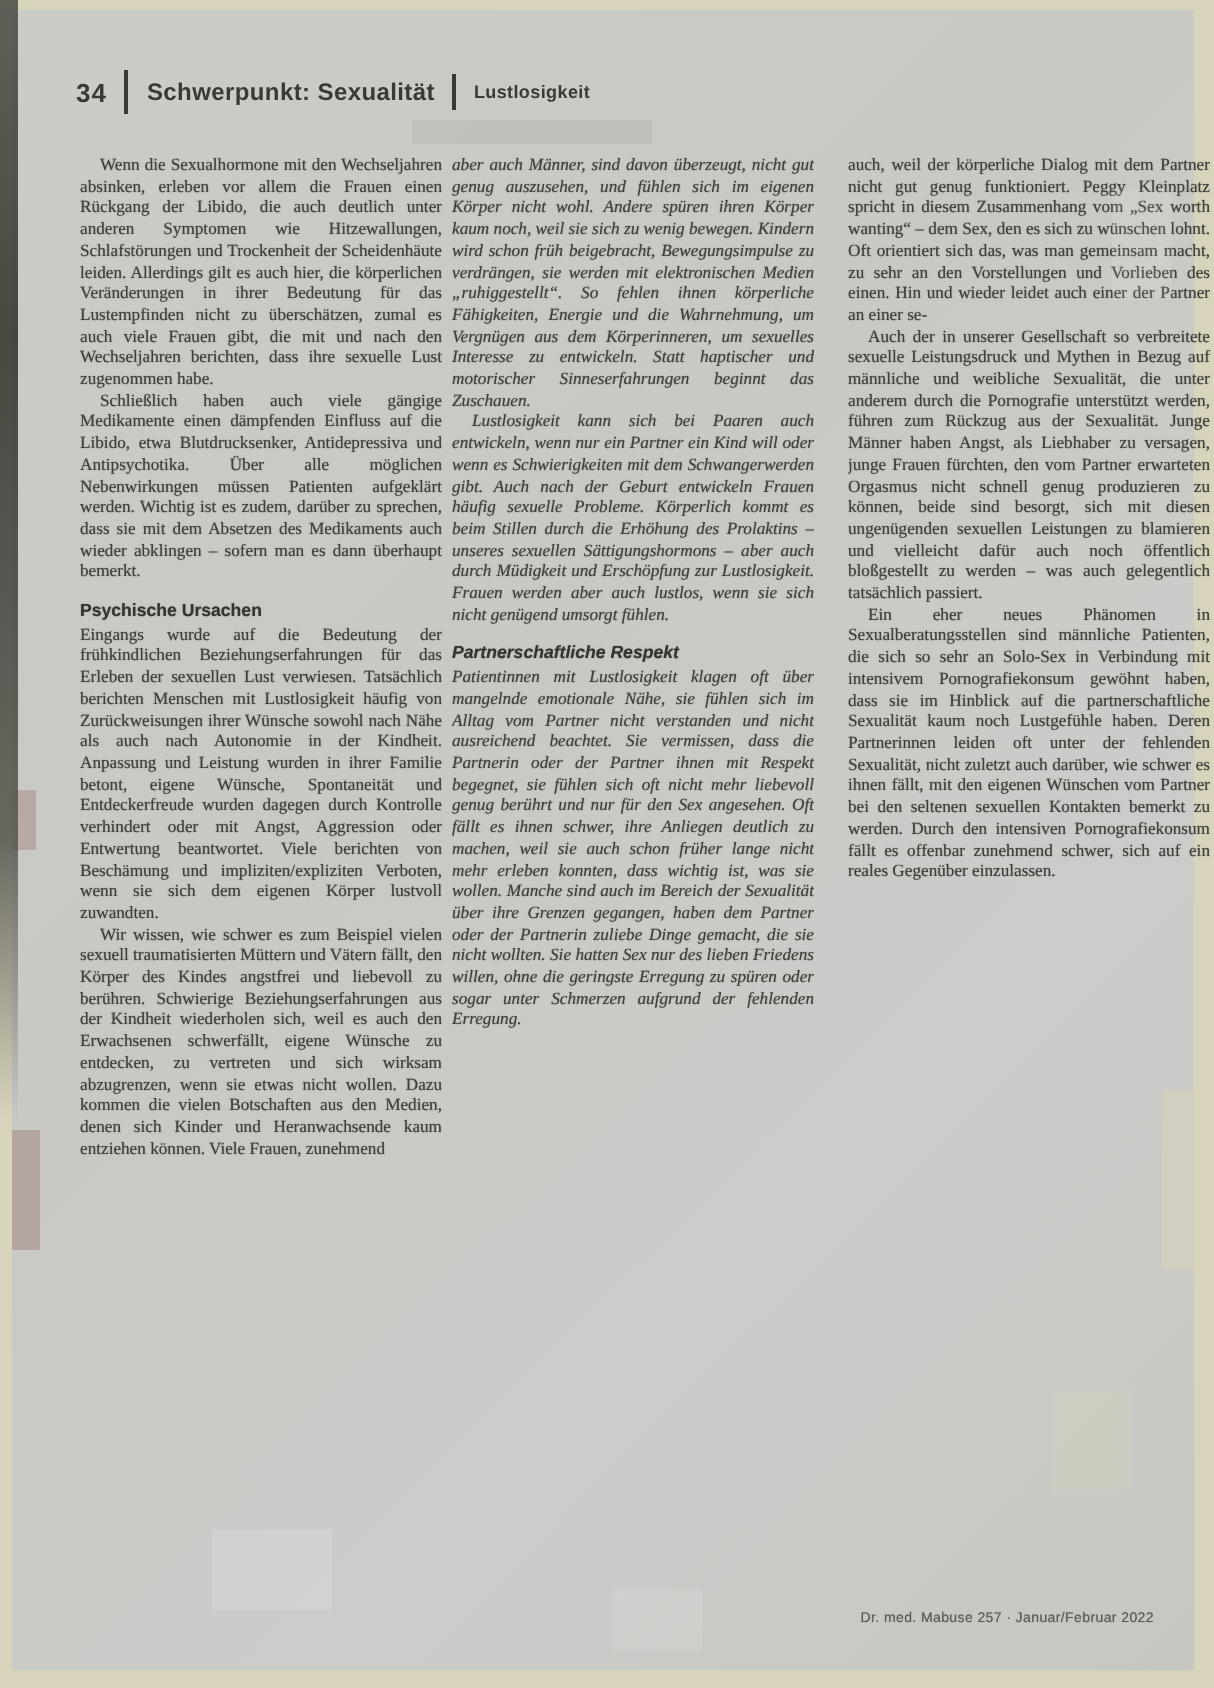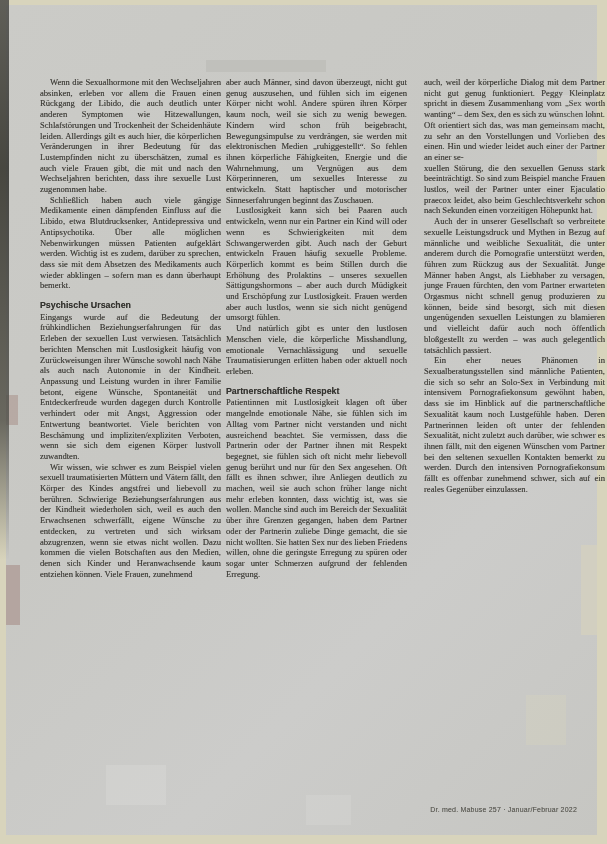--- a/index.html
+++ b/index.html
@@ -32,21 +32,21 @@
   .section{font-size:12px;font-weight:bold;letter-spacing:.2px;}
   .topic{font-size:9px;font-weight:bold;letter-spacing:.2px;}
 
   .col{
     position:absolute;top:72px;width:181px;height:722px;overflow:hidden;
     font-size:8.6px;line-height:10.7px;color:#403f3a;
     text-align:justify;hyphens:auto;
     text-shadow:0 0 .6px rgba(64,63,58,.65);
   }
   .col1{left:34px;}
-  .col2{left:220px;}
+  .col2{left:220px;font-style:italic;}
   .col3{left:418px;}
   .col p{margin:0;}
   .col p.indent{text-indent:10px;}
   .col h3{
     margin:9px 0 1px 0;
     font-family:"Liberation Sans","DejaVu Sans",sans-serif;
     font-size:8.8px;font-weight:bold;color:#353430;
   }
   .pullquote{
     margin:14px 0 12px 0;padding:0;
@@ -62,40 +62,45 @@
     font-size:7px;color:#5c5b55;letter-spacing:.2px;
     text-shadow:0 0 .5px rgba(92,91,85,.6);
   }
 </style>
 </head>
 <body>
 
 <div class="scan">
   <div class="page">
 
+    <header>
+      <span class="pagenum">34</span>
+      <span class="vrule"></span>
+      <span class="section">Schwerpunkt: Sexualität</span>
+      <span class="vrule thin"></span>
+      <span class="topic">Lustlosigkeit</span>
+    </header>
 
     <div class="col col1">
       <p class="indent">Wenn die Sexualhormone mit den Wechseljahren absinken, erleben vor allem die Frauen einen Rückgang der Libido, die auch deutlich unter anderen Symptomen wie Hitzewallungen, Schlafstörungen und Trockenheit der Scheidenhäute leiden. Allerdings gilt es auch hier, die körperlichen Veränderungen in ihrer Bedeutung für das Lustempfinden nicht zu überschätzen, zumal es auch viele Frauen gibt, die mit und nach den Wechseljahren berichten, dass ihre sexuelle Lust zugenommen habe.</p>
       <p class="indent">Schließlich haben auch viele gängige Medikamente einen dämpfenden Einfluss auf die Libido, etwa Blutdrucksenker, Antidepressiva und Antipsychotika. Über alle möglichen Nebenwirkungen müssen Patienten aufgeklärt werden. Wichtig ist es zudem, darüber zu sprechen, dass sie mit dem Absetzen des Medikaments auch wieder abklingen – sofern man es dann überhaupt bemerkt.</p>
       <h3>Psychische Ursachen</h3>
       <p>Eingangs wurde auf die Bedeutung der frühkindlichen Beziehungserfahrungen für das Erleben der sexuellen Lust verwiesen. Tatsächlich berichten Menschen mit Lustlosigkeit häufig von Zurückweisungen ihrer Wünsche sowohl nach Nähe als auch nach Autonomie in der Kindheit. Anpassung und Leistung wurden in ihrer Familie betont, eigene Wünsche, Spontaneität und Entdeckerfreude wurden dagegen durch Kontrolle verhindert oder mit Angst, Aggression oder Entwertung beantwortet. Viele berichten von Beschämung und impliziten/expliziten Verboten, wenn sie sich dem eigenen Körper lustvoll zuwandten.</p>
       <p class="indent">Wir wissen, wie schwer es zum Beispiel vielen sexuell traumatisierten Müttern und Vätern fällt, den Körper des Kindes angstfrei und liebevoll zu berühren. Schwierige Beziehungserfahrungen aus der Kindheit wiederholen sich, weil es auch den Erwachsenen schwerfällt, eigene Wünsche zu entdecken, zu vertreten und sich wirksam abzugrenzen, wenn sie etwas nicht wollen. Dazu kommen die vielen Botschaften aus den Medien, denen sich Kinder und Heranwachsende kaum entziehen können. Viele Frauen, zunehmend</p>
     </div>
 
     <div class="col col2">
       <p>aber auch Männer, sind davon überzeugt, nicht gut genug auszusehen, und fühlen sich im eigenen Körper nicht wohl. Andere spüren ihren Körper kaum noch, weil sie sich zu wenig bewegen. Kindern wird schon früh beigebracht, Bewegungsimpulse zu verdrängen, sie werden mit elektronischen Medien „ruhiggestellt“. So fehlen ihnen körperliche Fähigkeiten, Energie und die Wahrnehmung, um Vergnügen aus dem Körperinneren, um sexuelles Interesse zu entwickeln. Statt haptischer und motorischer Sinneserfahrungen beginnt das Zuschauen.</p>
       <p class="indent">Lustlosigkeit kann sich bei Paaren auch entwickeln, wenn nur ein Partner ein Kind will oder wenn es Schwierigkeiten mit dem Schwangerwerden gibt. Auch nach der Geburt entwickeln Frauen häufig sexuelle Probleme. Körperlich kommt es beim Stillen durch die Erhöhung des Prolaktins – unseres sexuellen Sättigungshormons – aber auch durch Müdigkeit und Erschöpfung zur Lustlosigkeit. Frauen werden aber auch lustlos, wenn sie sich nicht genügend umsorgt fühlen.</p>
-      <p class="indent">Und natürlich gibt es unter den lustlosen Menschen viele, die körperliche Misshandlung, emotionale Vernachlässigung und sexuelle Traumatisierungen erlitten haben oder aktuell noch erleben.</p>
       <h3>Partnerschaftliche Respekt</h3>
       <p>Patientinnen mit Lustlosigkeit klagen oft über mangelnde emotionale Nähe, sie fühlen sich im Alltag vom Partner nicht verstanden und nicht ausreichend beachtet. Sie vermissen, dass die Partnerin oder der Partner ihnen mit Respekt begegnet, sie fühlen sich oft nicht mehr liebevoll genug berührt und nur für den Sex angesehen. Oft fällt es ihnen schwer, ihre Anliegen deutlich zu machen, weil sie auch schon früher lange nicht mehr erleben konnten, dass wichtig ist, was sie wollen. Manche sind auch im Bereich der Sexualität über ihre Grenzen gegangen, haben dem Partner oder der Partnerin zuliebe Dinge gemacht, die sie nicht wollten. Sie hatten Sex nur des lieben Friedens willen, ohne die geringste Erregung zu spüren oder sogar unter Schmerzen aufgrund der fehlenden Erregung.</p>
     </div>
 
     <div class="col col3">
       <p>auch, weil der körperliche Dialog mit dem Partner nicht gut genug funktioniert. Peggy Kleinplatz spricht in diesem Zusammenhang vom „Sex worth wanting“ – dem Sex, den es sich zu wünschen lohnt. Oft orientiert sich das, was man gemeinsam macht, zu sehr an den Vorstellungen und Vorlieben des einen. Hin und wieder leidet auch einer der Partner an einer se-</p>
-      <p>xuellen Störung, die den sexuellen Genuss stark beeinträchtigt. So sind zum Beispiel manche Frauen lustlos, weil der Partner unter einer Ejaculatio praecox leidet, also beim Geschlechtsverkehr schon nach Sekunden einen vorzeitigen Höhepunkt hat.</p>
       <p class="indent">Auch der in unserer Gesellschaft so verbreitete sexuelle Leistungsdruck und Mythen in Bezug auf männliche und weibliche Sexualität, die unter anderem durch die Pornografie unterstützt werden, führen zum Rückzug aus der Sexualität. Junge Männer haben Angst, als Liebhaber zu versagen, junge Frauen fürchten, den vom Partner erwarteten Orgasmus nicht schnell genug produzieren zu können, beide sind besorgt, sich mit diesen ungenügenden sexuellen Leistungen zu blamieren und vielleicht dafür auch noch öffentlich bloßgestellt zu werden – was auch gelegentlich tatsächlich passiert.</p>
       <p class="indent">Ein eher neues Phänomen in Sexualberatungsstellen sind männliche Patienten, die sich so sehr an Solo-Sex in Verbindung mit intensivem Pornografiekonsum gewöhnt haben, dass sie im Hinblick auf die partnerschaftliche Sexualität kaum noch Lustgefühle haben. Deren Partnerinnen leiden oft unter der fehlenden Sexualität, nicht zuletzt auch darüber, wie schwer es ihnen fällt, mit den eigenen Wünschen vom Partner bei den seltenen sexuellen Kontakten bemerkt zu werden. Durch den intensiven Pornografiekonsum fällt es offenbar zunehmend schwer, sich auf ein reales Gegenüber einzulassen.</p>
     </div>
 
     <div class="footer">Dr. med. Mabuse 257 · Januar/Februar 2022</div>
 
     <div class="artifact" style="left:550px;top:90px;width:30px;height:55px;background:rgba(255,255,255,.10);"></div>
     <div class="artifact" style="left:100px;top:760px;width:60px;height:40px;background:rgba(255,255,255,.12);"></div>
     <div class="artifact" style="left:300px;top:790px;width:45px;height:30px;background:rgba(255,255,255,.10);"></div>
     <div class="artifact" style="left:0px;top:560px;width:14px;height:60px;background:rgba(120,60,50,.25);"></div>

